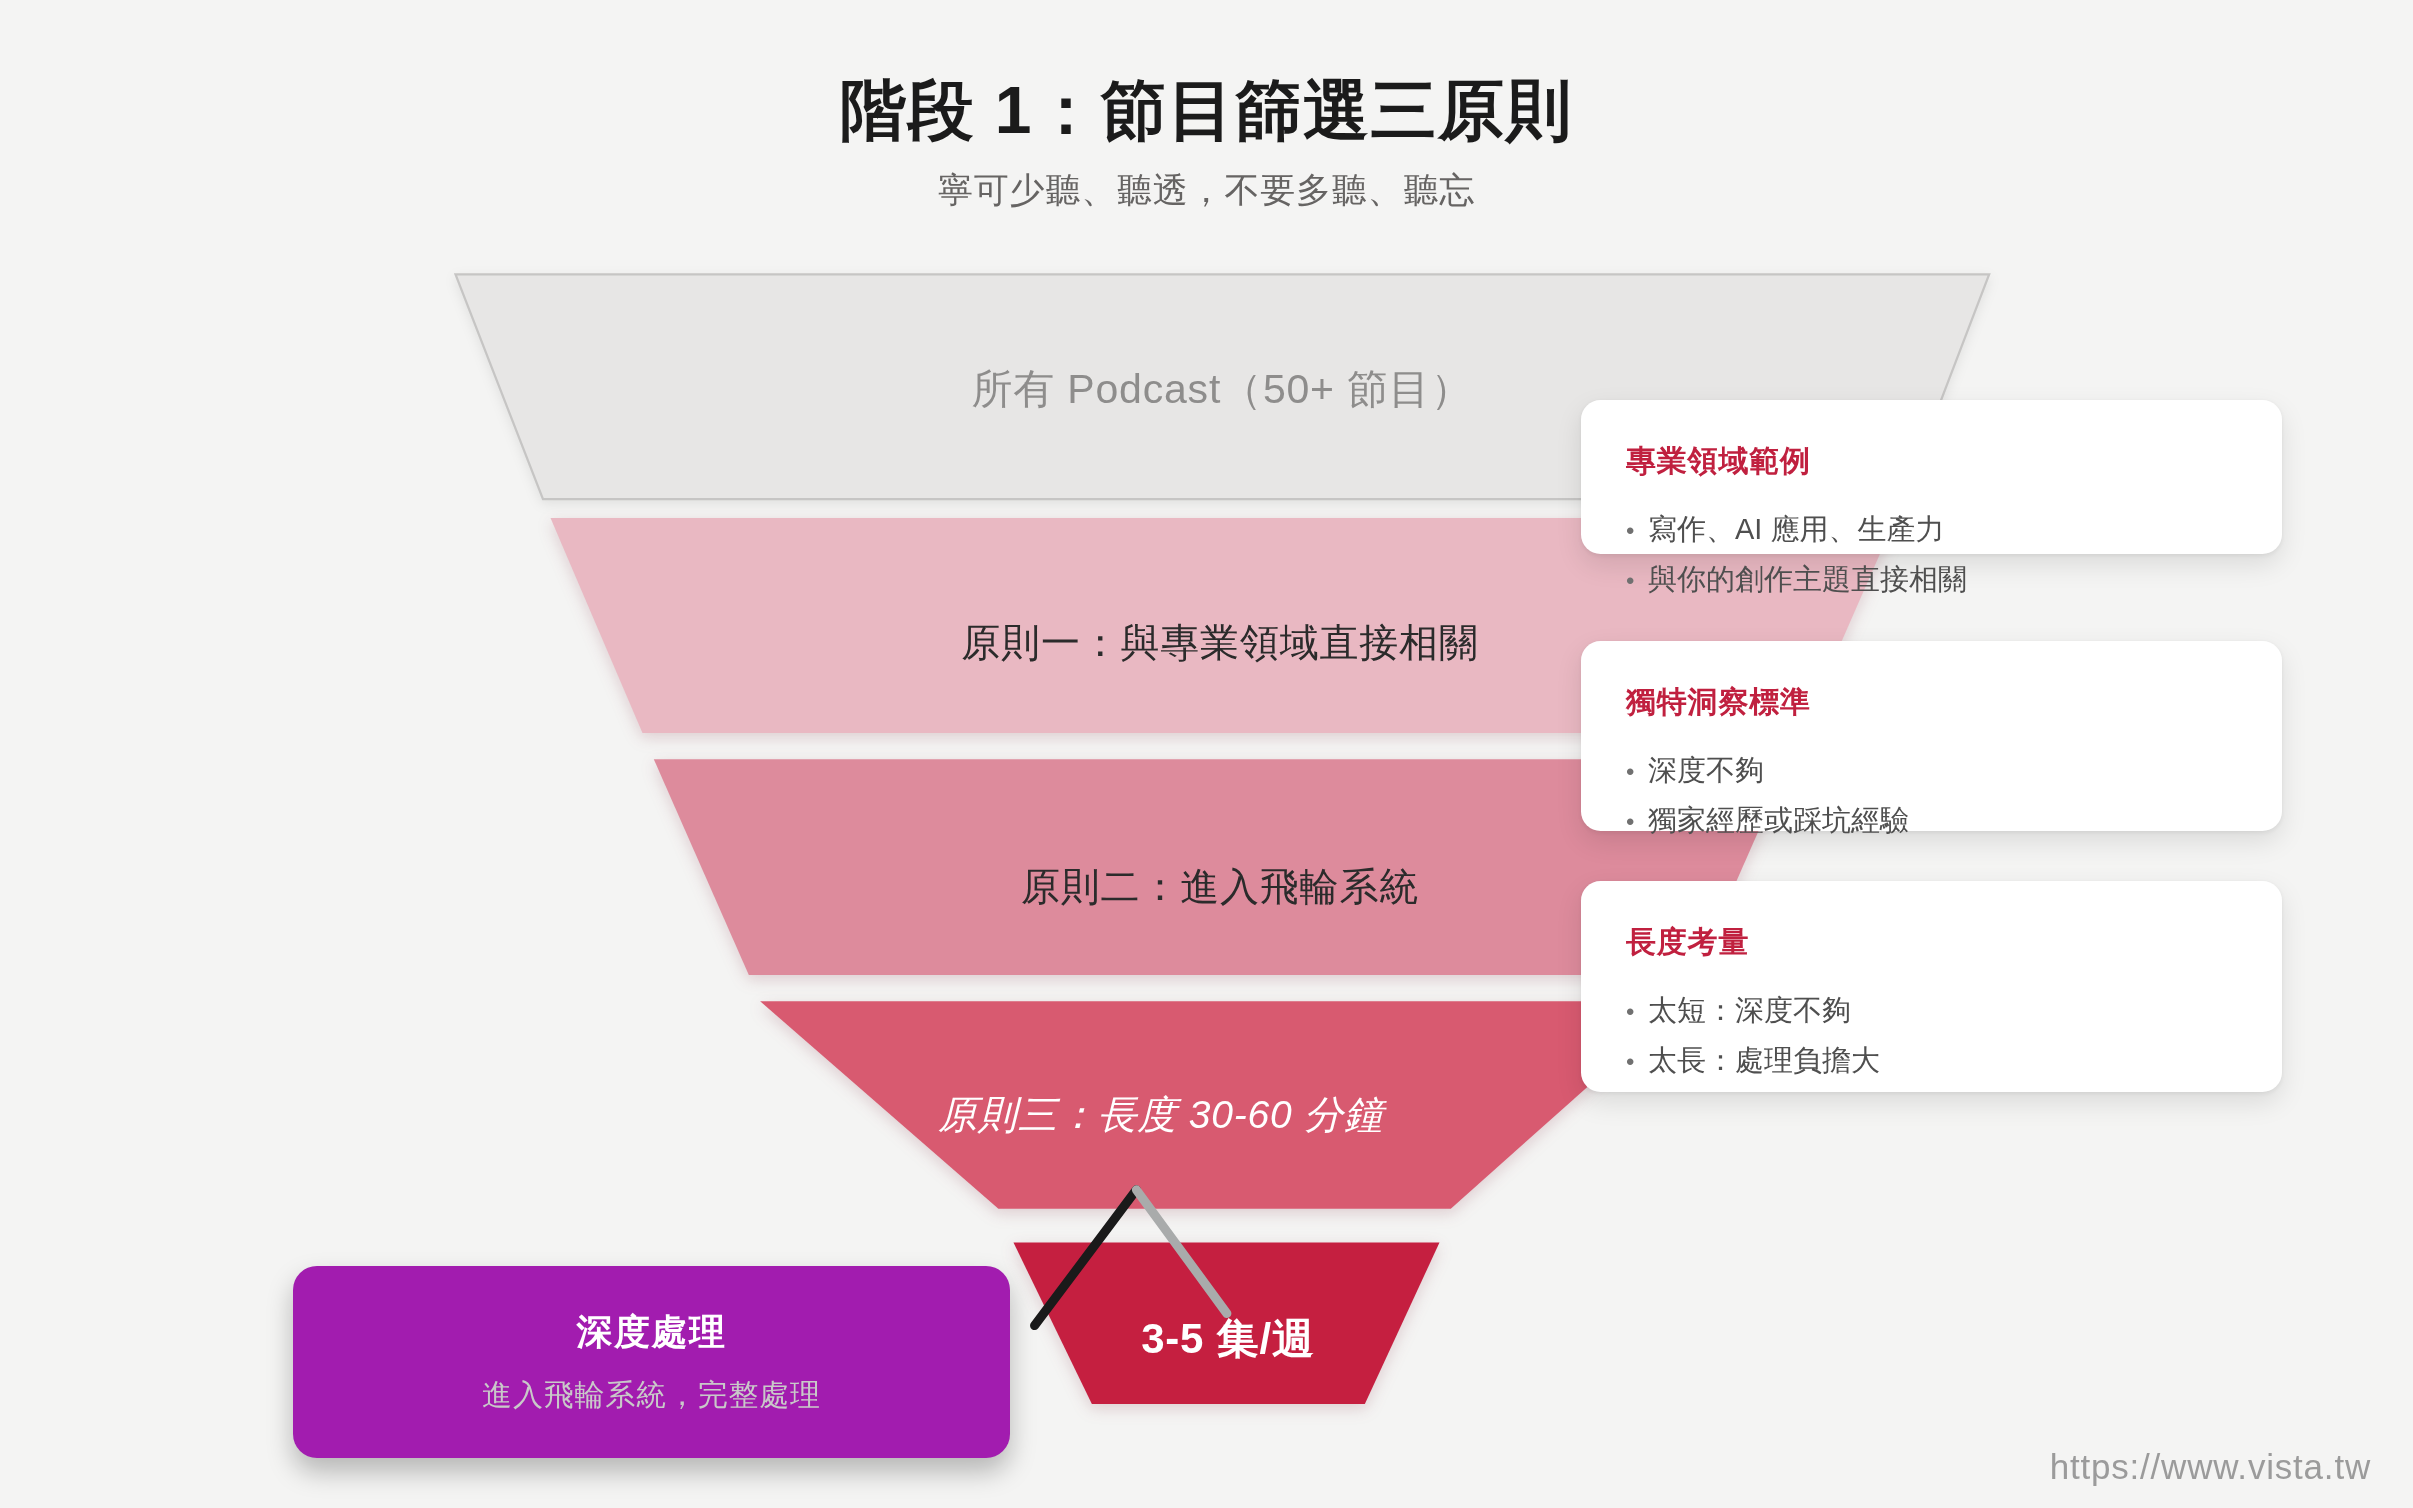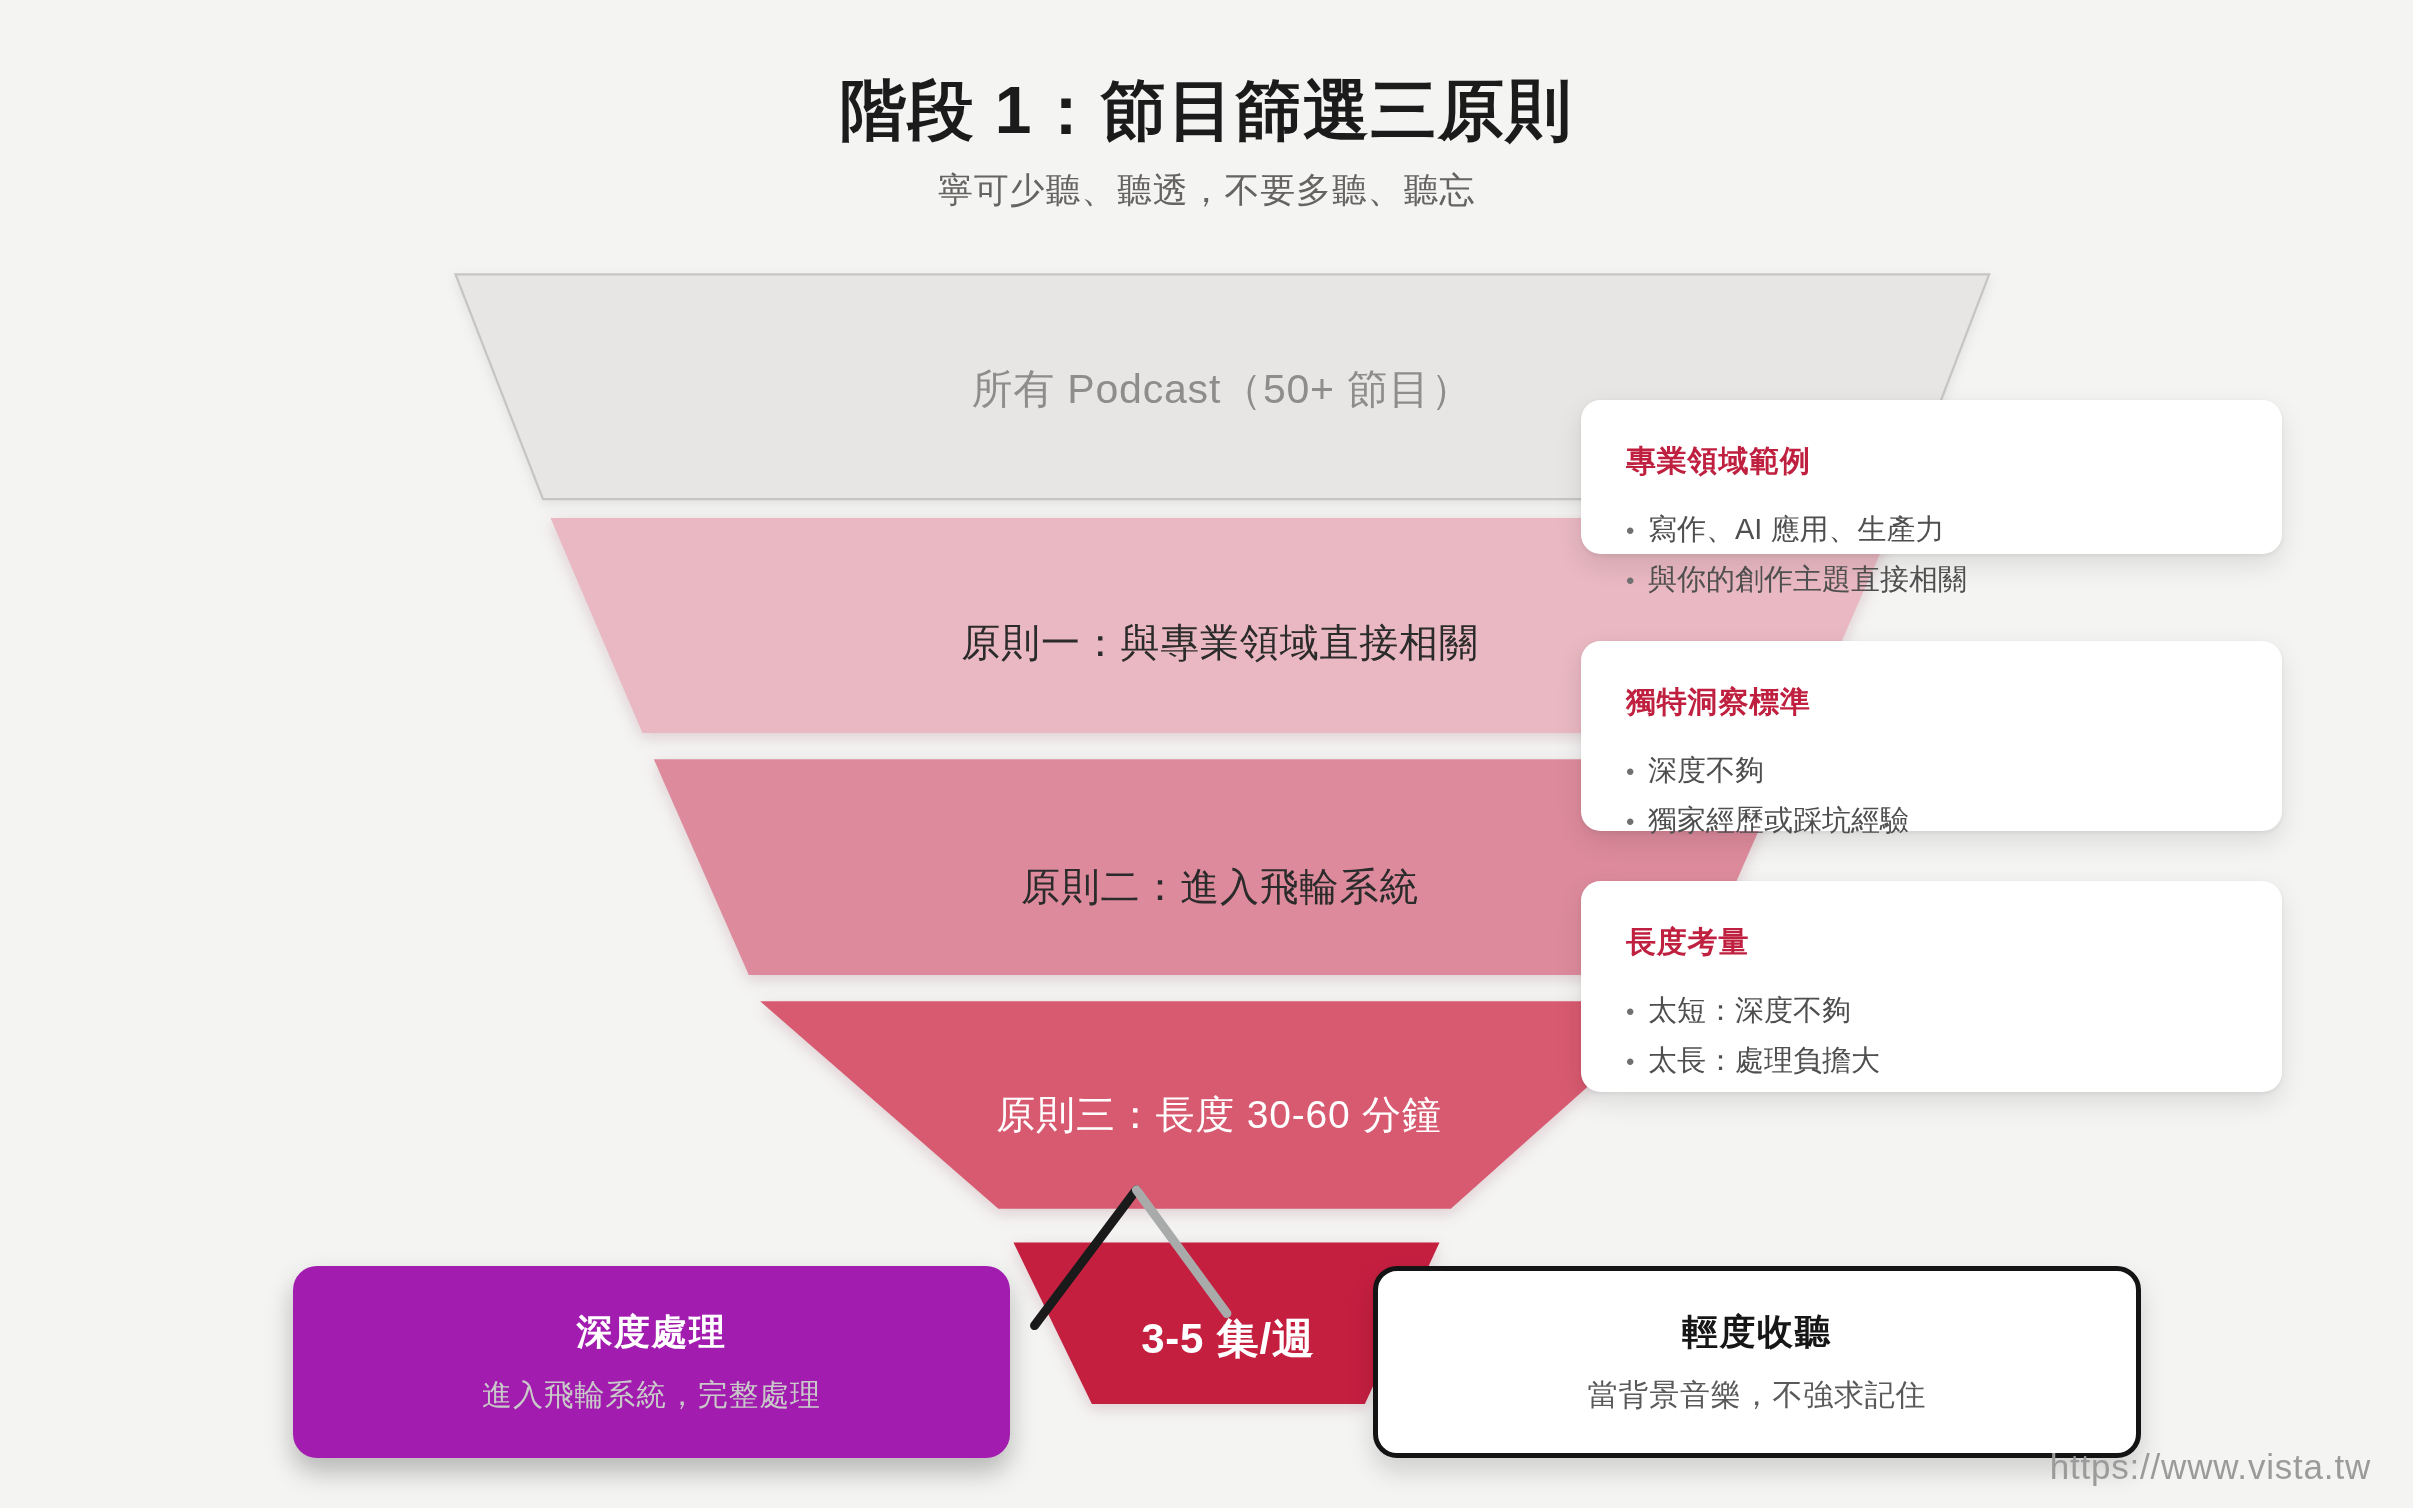--- a/index.html
+++ b/index.html
@@ -97,21 +97,21 @@
     <polygon class="layer l3" points="867,1007 2374,1007 2248,1293 993,1293" fill="#dd8b9c"></polygon>
     <polygon class="layer l4" points="1008,1328 2233,1328 1924,1603 1324,1603" fill="#d85a70"></polygon>
     <polygon class="layer l5" points="1344,1648 1909,1648 1810,1862 1448,1862" fill="#c51f40"></polygon>
     <line class="connector k" x1="1507" y1="1578" x2="1372" y2="1758"></line>
     <line class="connector g" x1="1507" y1="1578" x2="1627" y2="1742"></line>
   </svg>
 
   <div class="flabel f1" style="left:1222px;top:389px;">所有 Podcast（50+ 節目）</div>
   <div class="flabel f2" style="left:1220px;top:643px;">原則一：與專業領域直接相關</div>
   <div class="flabel f3" style="left:1220px;top:887px;">原則二：進入飛輪系統</div>
-  <div class="flabel f4" style="left:1219px;top:1115px;">原則三：長度 30-60 分鐘</div>
+  <div class="flabel f4" style="left:1161px;top:1115px;font-style:italic;">原則三：長度 30-60 分鐘</div>
   <div class="flabel f5" style="left:1228px;top:1339px;">3-5 集/週</div>
 
   <div class="card c1">
     <div class="card-title">專業領域範例</div>
     <div class="bullet">
       <span class="dot">•</span>
       <span>寫作、AI 應用、生產力</span>
     </div>
     <div class="bullet">
       <span class="dot">•</span>
@@ -141,21 +141,17 @@
       <span class="dot">•</span>
       <span>太長：處理負擔大</span>
     </div>
   </div>
 
   <div class="obox deep">
     <div class="o-title">深度處理</div>
     <div class="o-sub">進入飛輪系統，完整處理</div>
   </div>
 
-  <div class="obox light">
-    <div class="o-title">輕度收聽</div>
-    <div class="o-sub">當背景音樂，不強求記住</div>
-  </div>
 
   <div class="watermark">https://www.vista.tw</div>
 
 </div>
 
 
 </body></html>

